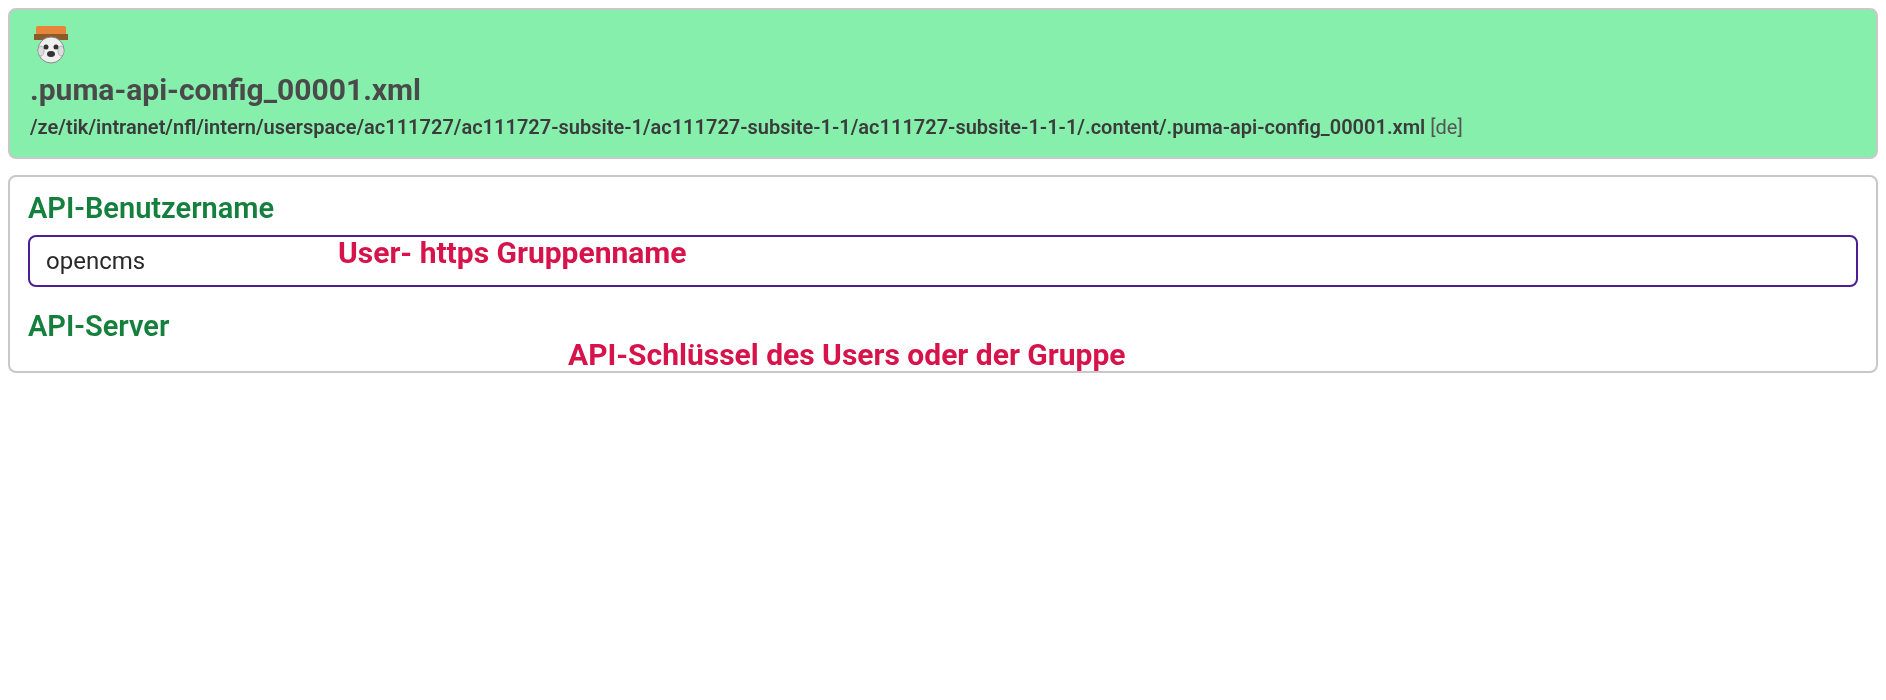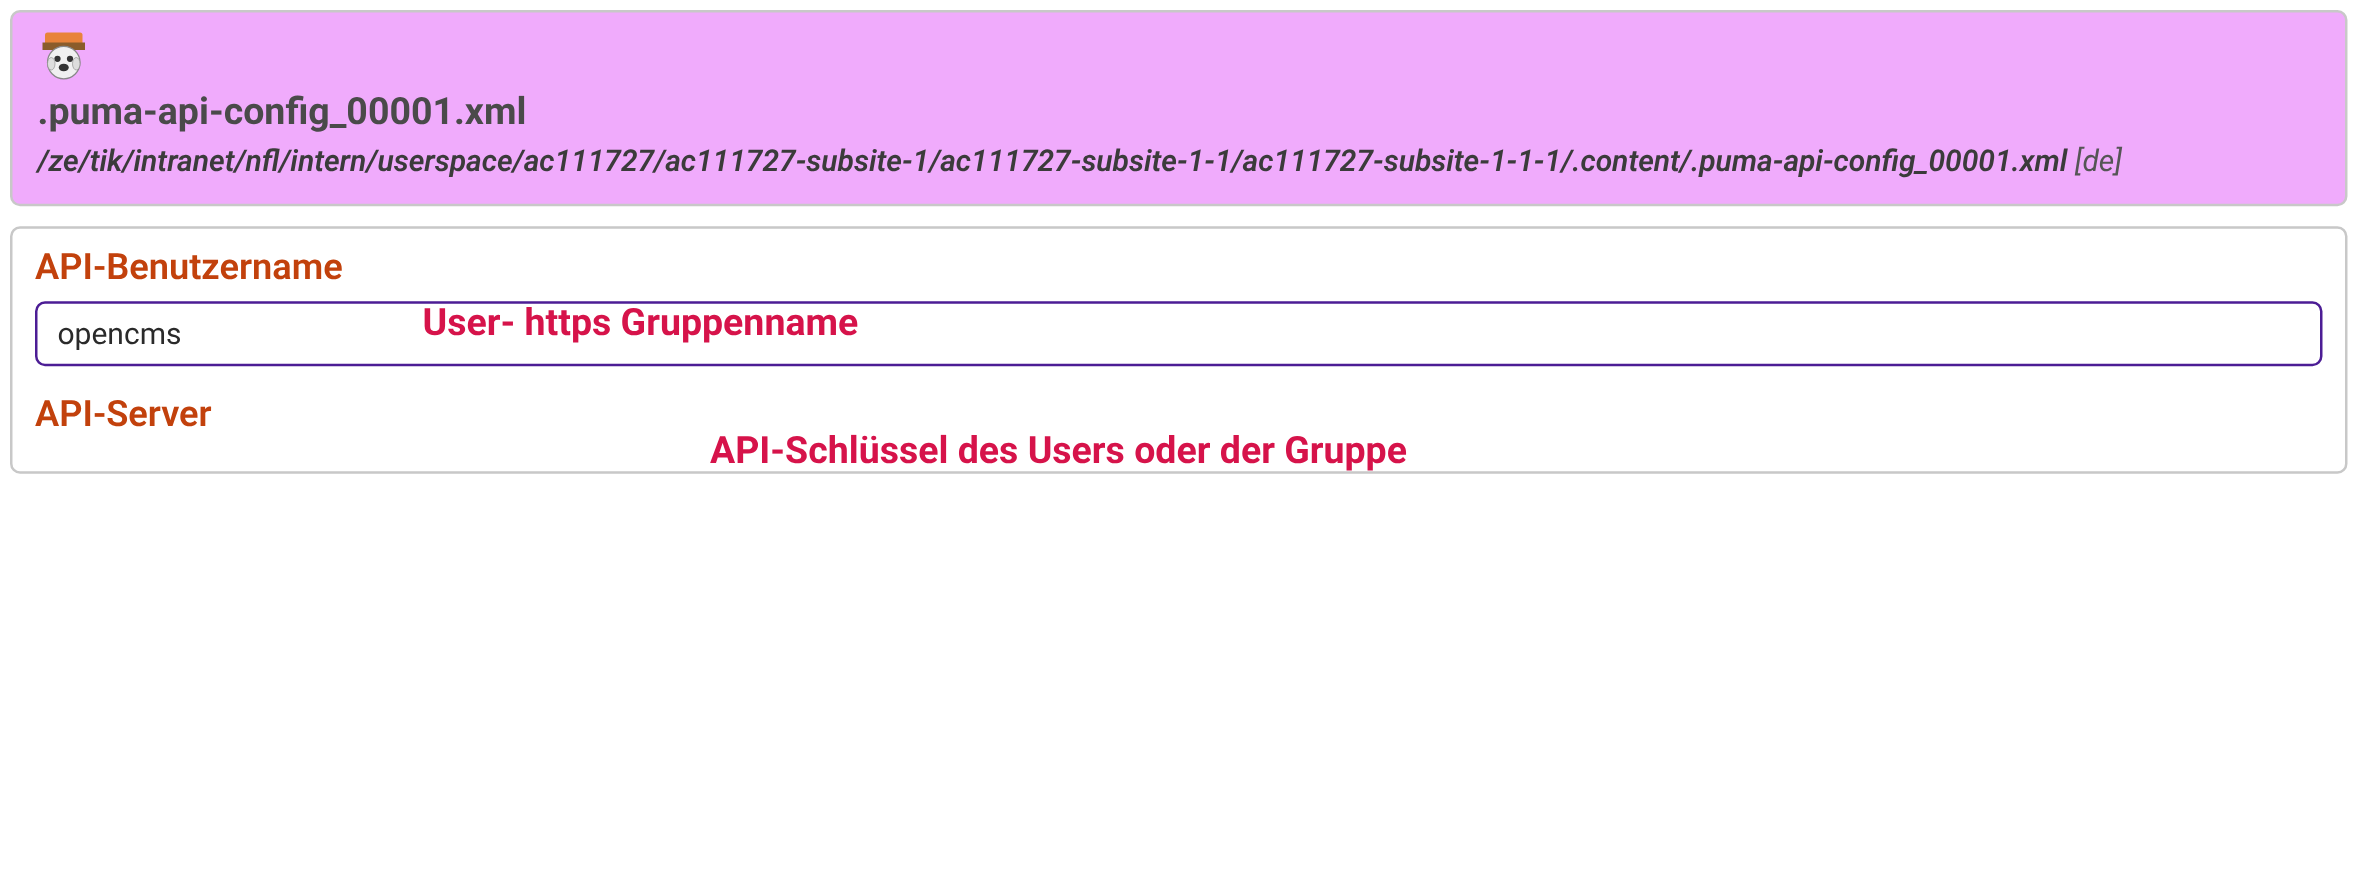--- a/index.html
+++ b/index.html
@@ -9,42 +9,41 @@
     }
     body {
       font-family: -apple-system, BlinkMacSystemFont, "Segoe UI", Roboto, "Helvetica Neue", Arial, sans-serif;
       background: #ffffff;
       padding: 8px;
       width: 1886px;
     }
     .header-panel {
       border: 2px solid #c8c8c8;
       border-radius: 8px;
-      background: #f0abfc;
+      background: #86efac;
       padding: 14px 20px 16px 20px;
       margin-bottom: 16px;
     }
     .file-icon {
       width: 42px;
       height: 42px;
       display: block;
       margin-bottom: 6px;
     }
     .file-title {
       font-size: 30px;
       font-weight: 700;
       color: #4a4a4a;
       margin-bottom: 6px;
     }
     .file-path {
-      font-size: 24px;
+      font-size: 20px;
       font-weight: 600;
       color: #3b3b3b;
       line-height: 1.4;
-      font-style: italic;
     }
     .file-locale {
       font-weight: 400;
       color: #555;
     }
     .form-panel {
       border: 2px solid #c8c8c8;
       border-radius: 8px;
       background: #ffffff;
       padding: 14px 18px 18px 18px;
@@ -52,21 +51,21 @@
     .field-group {
       margin-bottom: 22px;
       position: relative;
     }
     .field-group:last-child {
       margin-bottom: 4px;
     }
     .field-label {
       font-size: 29px;
       font-weight: 600;
-      color: #c2410c;
+      color: #15803d;
       margin-bottom: 10px;
       display: block;
     }
     .field-input {
       width: 100%;
       border: 2px solid #4c1d95;
       border-radius: 8px;
       padding: 10px 16px;
       font-size: 24px;
       color: #2a2a2a;

